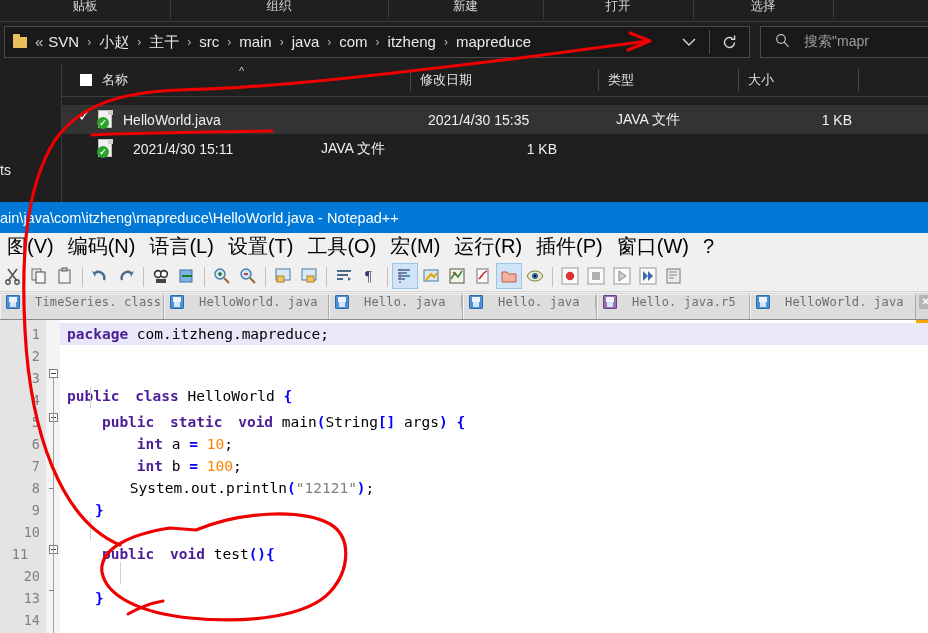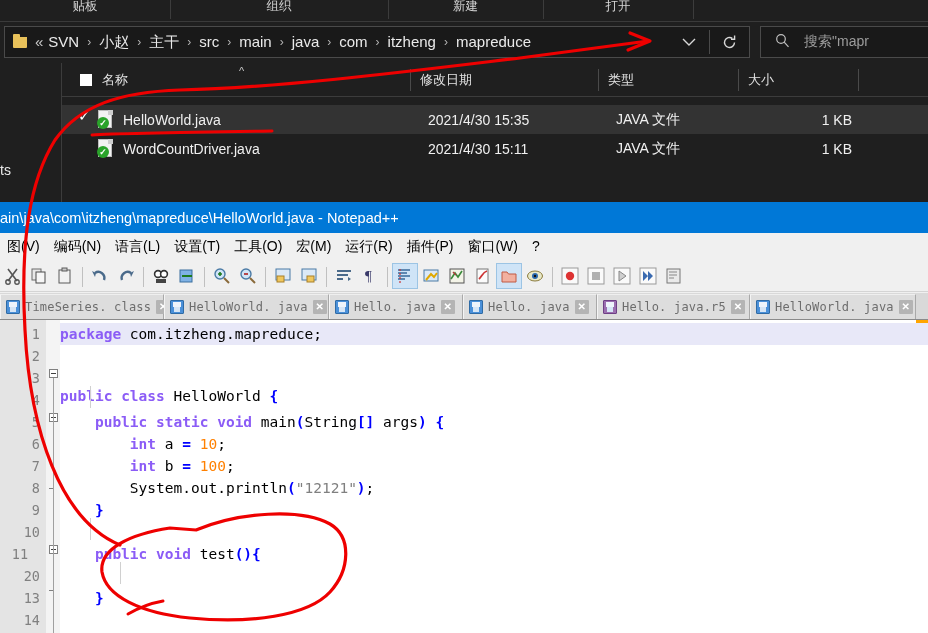--- a/index.html
+++ b/index.html
@@ -163,21 +163,21 @@
 
   
   .npp { position: absolute; left: 0; top: 202px; width: 928px; height: 431px; background: #f0f0f0; }
   .npp-title {
     position: absolute; left: 0; top: 0; width: 928px; height: 31px;
     background: #0078d7; color: #ffffff;
     display: flex; align-items: center; font-size: 14.5px; padding-left: 0px;
   }
   .npp-menu {
     position: absolute; left: 0; top: 31px; width: 928px; height: 27px;
-    background: #f0f0f0; display: flex; align-items: center; font-size: 14px;
+    background: #f0f0f0; display: flex; align-items: center; font-size: 20px;
     color: #000000;
   }
   .mi { padding: 0 7px; white-space: nowrap; line-height: 27px; }
   .npp-toolbar {
     position: absolute; left: 0; top: 58px; width: 928px; height: 32px;
     background: #f0f0f0; display: flex; align-items: center;
     border-bottom: 1px solid #d4d4d4;
   }
   .tb { width: 26px; height: 26px; position: relative; flex: none;
         display: flex; align-items: center; justify-content: center; }
@@ -188,24 +188,24 @@
     height: 20px; background: #c0c0c0;
   }
 
   
   .npp-tabs {
     position: absolute; left: 0; top: 91px; width: 928px; height: 27px;
     background: #d9d9d9; display: flex; align-items: flex-end;
     border-bottom: 1px solid #8a8a8a;
   }
   .tab {
-    height: 25px; display: flex; align-items: center; flex: none;
+    height: 25px; display: flex; align-items: flex-start; flex: none;
     background: #dddddd; border-left: 1px solid #f4f4f4;
     border-right: 1px solid #a9a9a9; border-top: 1px solid #efefef;
-    padding: 0 4px 0 5px; position: relative;
+    padding: 0 4px 0 5px; position: relative; gap: 10px;
   }
   .tab-icon {
     width: 14px; height: 14px; flex: none; margin-right: 5px; position: relative;
     background: #4a90d9; border: 1px solid #2f6ba5; border-radius: 1px;
   }
   .tab-icon.red { background: #9b6fb0; border-color: #6e3f85; }
   .tab-icon::before {
     content: ""; position: absolute; left: 2px; top: 1px; right: 2px; height: 5px;
     background: #eef4fb;
   }
@@ -241,21 +241,21 @@
     font-family: "DejaVu Sans Mono", monospace; font-size: 13.5px;
     color: #808080; line-height: 22px;
   }
   .ltext {
     position: absolute; left: 60px; font-family: "DejaVu Sans Mono", monospace;
     font-size: 14.5px; line-height: 22px; white-space: pre; color: #000000;
   }
   .cur-line-hl {
     position: absolute; left: 60px; right: 0; height: 22px; background: #e8e8f8;
   }
-  .kw   { color: #8b5cf6; font-weight: bold; }
+  .kw   { color: #4c1d95; font-weight: bold; margin-left: 7px; }
   .num  { color: #ff8000; }
   .str  { color: #808080; }
   .brc  { color: #0000ff; font-weight: bold; }
   .op   { color: #0000ff; font-weight: bold; }
   .plain{ color: #000000; }
   .fold-box {
     position: absolute; width: 9px; height: 9px; border: 1px solid #808080;
     background: #ffffff; left: 49px;
   }
   .fold-box::after {
@@ -285,20 +285,21 @@
 
 <div id="root">
 
   <div class="explorer">
 
     <div class="ribbon-groups" id="ribbon-groups">
         <div class="ribbon-group" style="width: 170px;">贴板</div>
         <div class="ribbon-group" style="width: 218px;">组织</div>
         <div class="ribbon-group" style="width: 155px;">新建</div>
         <div class="ribbon-group" style="width: 150px;">打开</div>
+        <div class="ribbon-group" style="width: 140px;">选择</div>
         <div class="ribbon-group" style="width: 95px;"></div>
       </div>
     <div class="ribbon-bottom-line"></div>
 
     <div class="addr-row">
       <div class="addr-box">
         <div class="addr-folder-icon">
           <div class="f-t"></div>
             <div class="f-b"></div>
         </div>
@@ -380,21 +381,20 @@
             <div class="ftype">JAVA 文件</div>
             <div class="fsize">1 KB</div>
           </div>
           <div class="frow" style="top: 71px;">
             <div class="cb"></div>
             <div class="jicon">
               <div class="sheet"></div>
               <div class="corner"></div>
               <div class="badge">✓</div>
             </div>
-            <div class="fname">WordCountDriver.java</div>
             <div class="fdate">2021/4/30 15:11</div>
             <div class="ftype">JAVA 文件</div>
             <div class="fsize">1 KB</div>
           </div>
         </div>
     </div>
   </div>
 
   <div class="npp">
 

